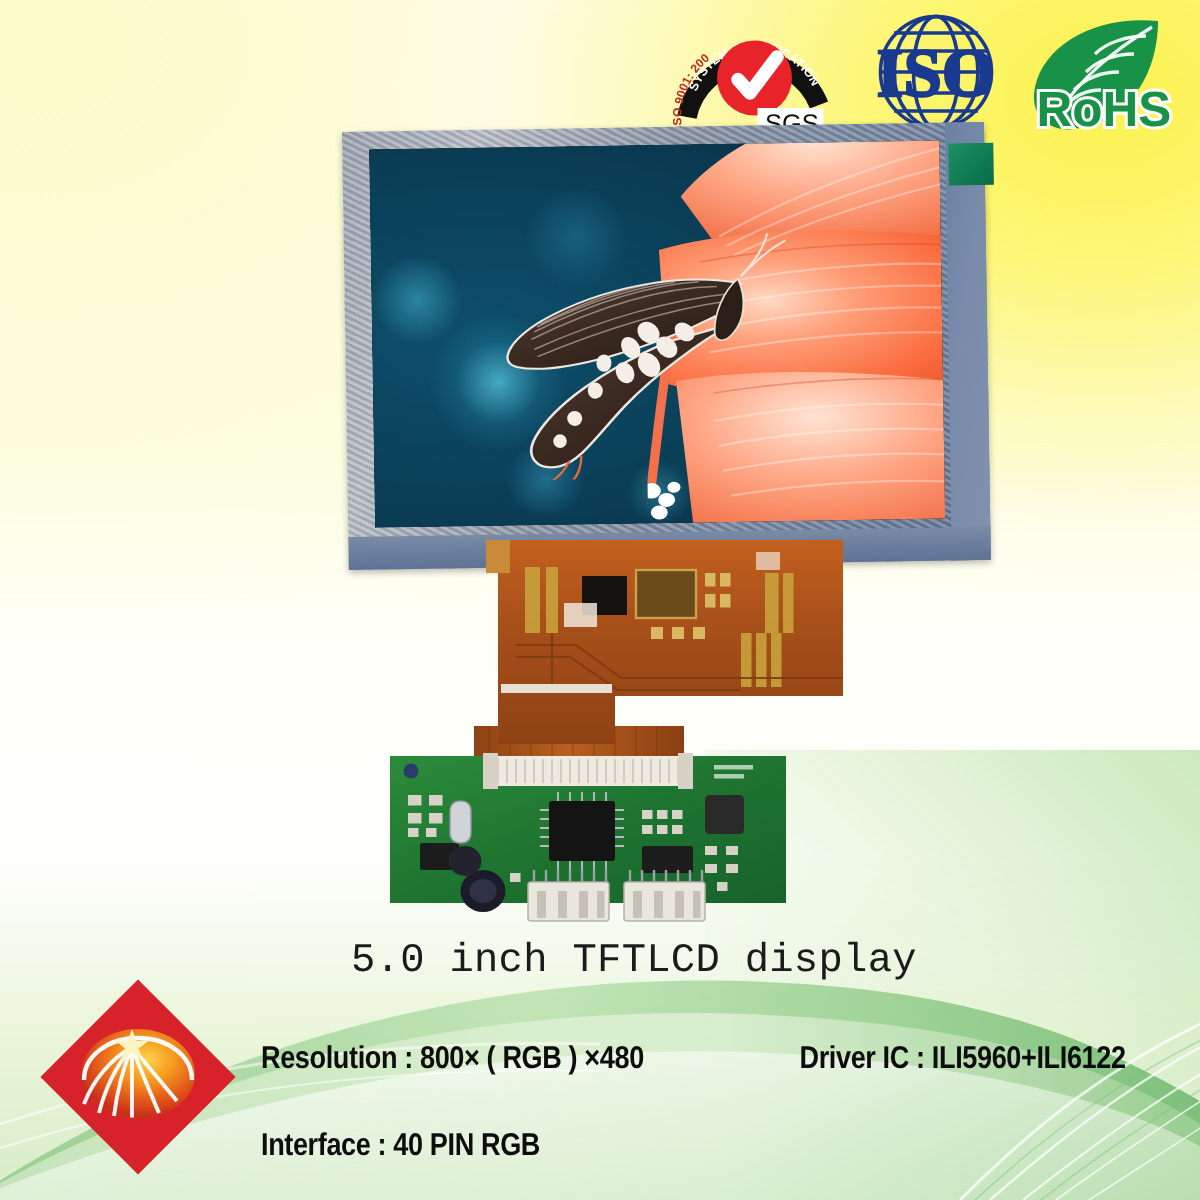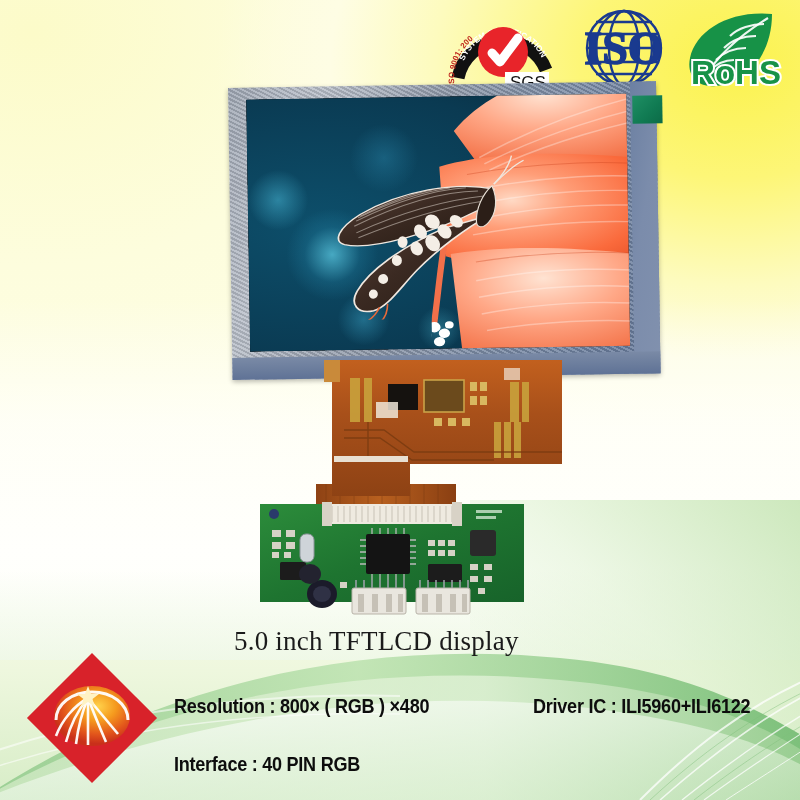--- a/index.html
+++ b/index.html
@@ -82,21 +82,21 @@
   .bfly{position:absolute;left:18%;top:22%;width:58%;height:66%;}
   
   .fpc{position:absolute;left:86px;top:272px;width:248px;height:136px;z-index:3;}
   .fpc-tail{position:absolute;left:88px;top:396px;width:140px;height:106px;z-index:2;}
   
   .pcb{position:absolute;left:28px;top:402px;width:272px;height:126px;z-index:4;}
   
   .title{
     position:absolute;left:234px;top:626px;
     font-size:27px;color:#1b1b1b;letter-spacing:.2px;
-    font-family:Liberation Serif, serif;
+    font-family:Liberation Mono, monospace;
     white-space:nowrap;
   }
   .spec{
     position:absolute;color:#0d0d0d;font-weight:bold;
     font-family:"Liberation Sans",sans-serif;
     font-size:21px;letter-spacing:-.3px;
     transform:scaleX(.86);transform-origin:left center;
     white-space:nowrap;
   }
   .spec-res{left:174px;top:694px;}

